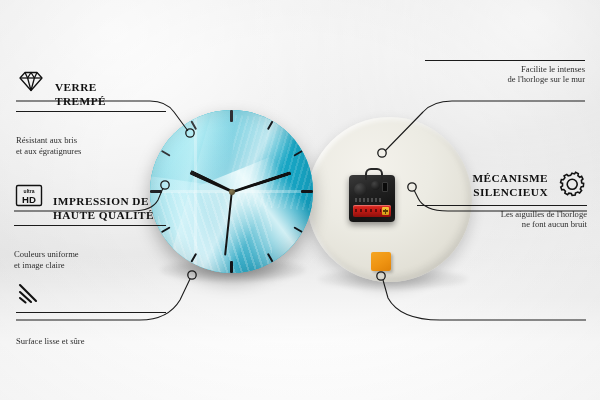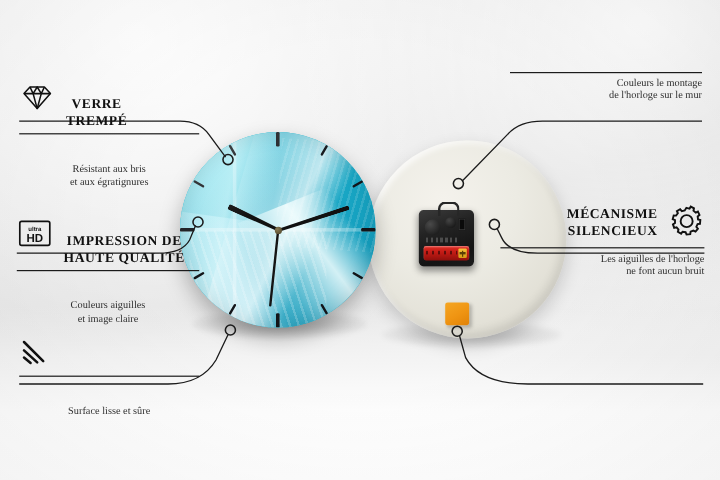--- a/index.html
+++ b/index.html
@@ -163,21 +163,21 @@
     font-family:"Liberation Serif", serif;
     font-weight:700;font-size:11.3px;line-height:13.6px;letter-spacing:.45px;
     color:#101010;text-transform:uppercase;white-space:pre-line;
   }
   .lbl-rule{height:1px;background:#1b1b1b;margin:3px 0 3px;}
   .lbl-sub{
     font-family:"Liberation Serif", serif;
     font-size:8.6px;line-height:10.4px;color:#2e2e2e;white-space:pre-line;
   }
   .left .lbl-head{justify-content:flex-start;}
-  .left .lbl-title,.left .lbl-sub{text-align:center;margin-top:23px;}
+  .left .lbl-title,.left .lbl-sub{text-align:left;margin-top:23px;}
   .right .lbl-head{justify-content:flex-end;}
   .right .lbl-title,.right .lbl-sub{text-align:right;}
   .icon{flex:0 0 auto;display:block;}
 
   
   #label-verre{left:16px;top:58px;width:150px;}
   #label-impression{left:14px;top:172px;width:152px;}
   #label-bords{left:16px;top:281px;width:150px;}
   #label-poignee{right:15px;top:57px;width:160px;}
   #label-mecanisme{right:13px;top:170px;width:170px;}
@@ -299,21 +299,21 @@
         <svg width="30" height="25" viewBox="0 0 30 25">
           <rect x="2.5" y="2.5" width="25" height="20" rx="1.5" fill="none" stroke="#111" stroke-width="1.4"></rect>
           <text x="15" y="10.2" font-family="Liberation Sans, sans-serif" font-size="5" font-weight="700" fill="#111" text-anchor="middle">ultra</text>
           <text x="15" y="19.6" font-family="Liberation Sans, sans-serif" font-size="9.6" font-weight="700" fill="#111" text-anchor="middle">HD</text>
         </svg>
       </span>
       <span class="lbl-title">IMPRESSION DE
 HAUTE QUALITÉ</span>
     </div>
     <div class="lbl-rule"></div>
-    <div class="lbl-sub">Couleurs aiguilles
+    <div class="lbl-sub">Couleurs uniforme
 et image claire</div>
   </div>
 
   <div class="label left" id="label-bords">
     <div class="lbl-head">
       <span class="icon">
         <svg width="30" height="24" viewBox="0 0 30 24">
           <g stroke="#111" stroke-width="2.1" stroke-linecap="round">
             <path d="M4,4 L20,20"></path>
             <path d="M4,11 L15,21"></path>
@@ -321,21 +321,21 @@
           </g>
         </svg>
       </span>
     </div>
     <div class="lbl-rule"></div>
     <div class="lbl-sub">Surface lisse et sûre</div>
   </div>
 
   <div class="label right" id="label-poignee">
     <div class="lbl-rule"></div>
-    <div class="lbl-sub">Couleurs le montage
+    <div class="lbl-sub">Facilite le intenses
 de l'horloge sur le mur</div>
   </div>
 
   <div class="label right" id="label-mecanisme">
     <div class="lbl-head">
       <span class="lbl-title">MÉCANISME
 SILENCIEUX</span>
       <span class="icon">
         <svg width="30" height="28" viewBox="0 0 30 28">
           <g fill="none" stroke="#111" stroke-width="1.6">

